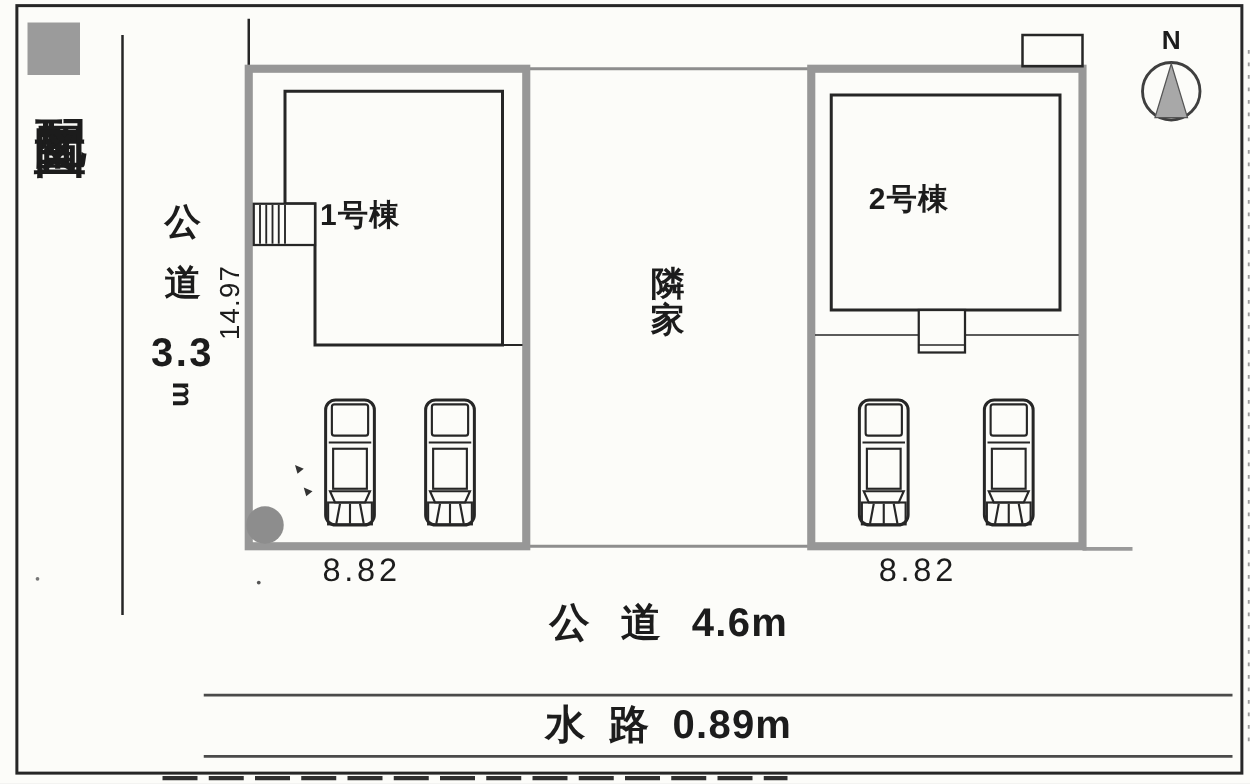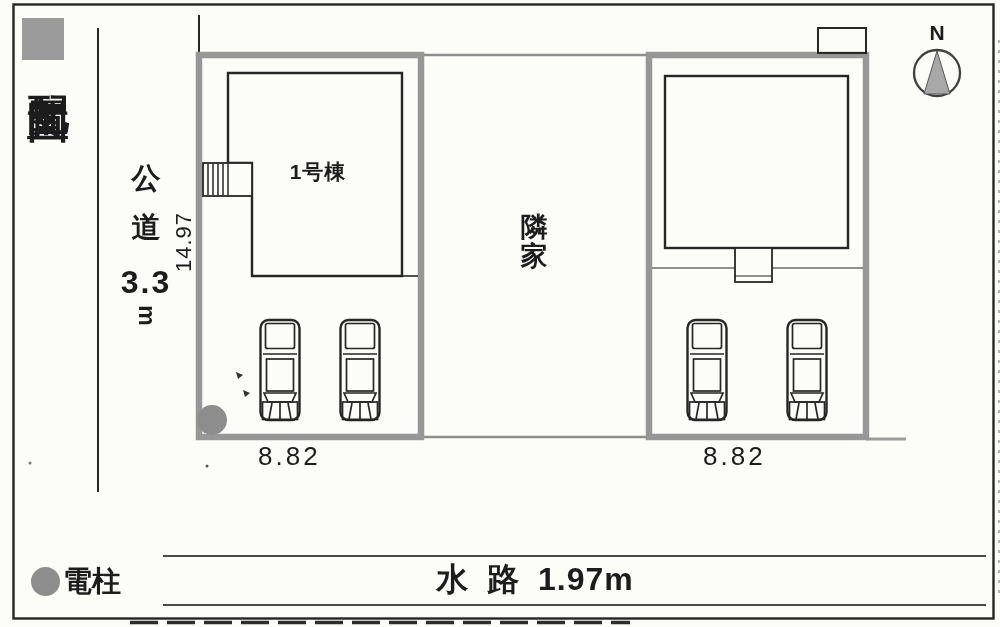--- a/index.html
+++ b/index.html
@@ -18,21 +18,21 @@
     writing-mode:vertical-rl;text-orientation:upright;
     font-size:42px;font-weight:bold;letter-spacing:4px;
   }
   .west-road{left:124px;top:164px;width:44px;font-size:29px;font-weight:bold;}
   .west-road .k1{margin-bottom:20px;}
   .west-road .k2{margin-bottom:24px;}
   .west-road .val{font-size:32px;letter-spacing:2px;margin-bottom:6px;}
   .west-road .unit{font-size:23px;transform:rotate(90deg);}
   .dim-west{left:150px;top:230px;width:70px;height:24px;text-align:center;
     font-size:22px;transform:rotate(-90deg);letter-spacing:1px;}
-  .bldg-lbl{width:124px;text-align:center;font-size:21px;font-weight:bold;letter-spacing:1px;}
+  .bldg-lbl{width:124px;text-align:left;font-size:24px;font-weight:bold;letter-spacing:1px;}
   .b1{left:256px;top:161px;}
   .b2{left:695px;top:148px;}
   .neighbor{left:518px;top:214px;width:32px;font-size:27px;font-weight:bold;gap:2px;}
   .frontage{width:110px;text-align:left;font-size:26px;letter-spacing:3px;}
   .f1{left:258px;top:443px;}
   .f2{left:703px;top:443px;}
   .south-road{left:380px;top:482px;width:310px;text-align:center;
     font-size:32px;font-weight:bold;word-spacing:14px;letter-spacing:1px;}
   .waterway-lbl{left:380px;top:563px;width:310px;text-align:center;
     font-size:32px;font-weight:bold;word-spacing:8px;letter-spacing:1px;}
@@ -124,31 +124,29 @@
   <div class="lbl west-road vcol">
     <span class="k1">公</span>
     <span class="k2">道</span>
     <span class="val">3.3</span>
     <span class="unit">m</span>
   </div>
 
   <div class="lbl dim-west">14.97</div>
 
   <div class="lbl bldg-lbl b1">1号棟</div>
+  <div class="lbl bldg-lbl b2">2号棟</div>
 
   <div class="lbl neighbor vcol">
     <span>隣</span>
     <span>家</span>
   </div>
 
   <div class="lbl frontage f1">8.82</div>
   <div class="lbl frontage f2">8.82</div>
 
-  <div class="lbl waterway-lbl">水 路 1.97m</div>
+  <div class="lbl south-road">公 道 4.6m</div>
+  <div class="lbl waterway-lbl">水 路 0.89m</div>
 
-  <div class="lbl pole-legend">
-    <span class="pole-dot"></span>
-    <span>電柱</span>
-  </div>
 
   <div class="lbl compass-n">N</div>
 
 </div>
 
 </body></html>

